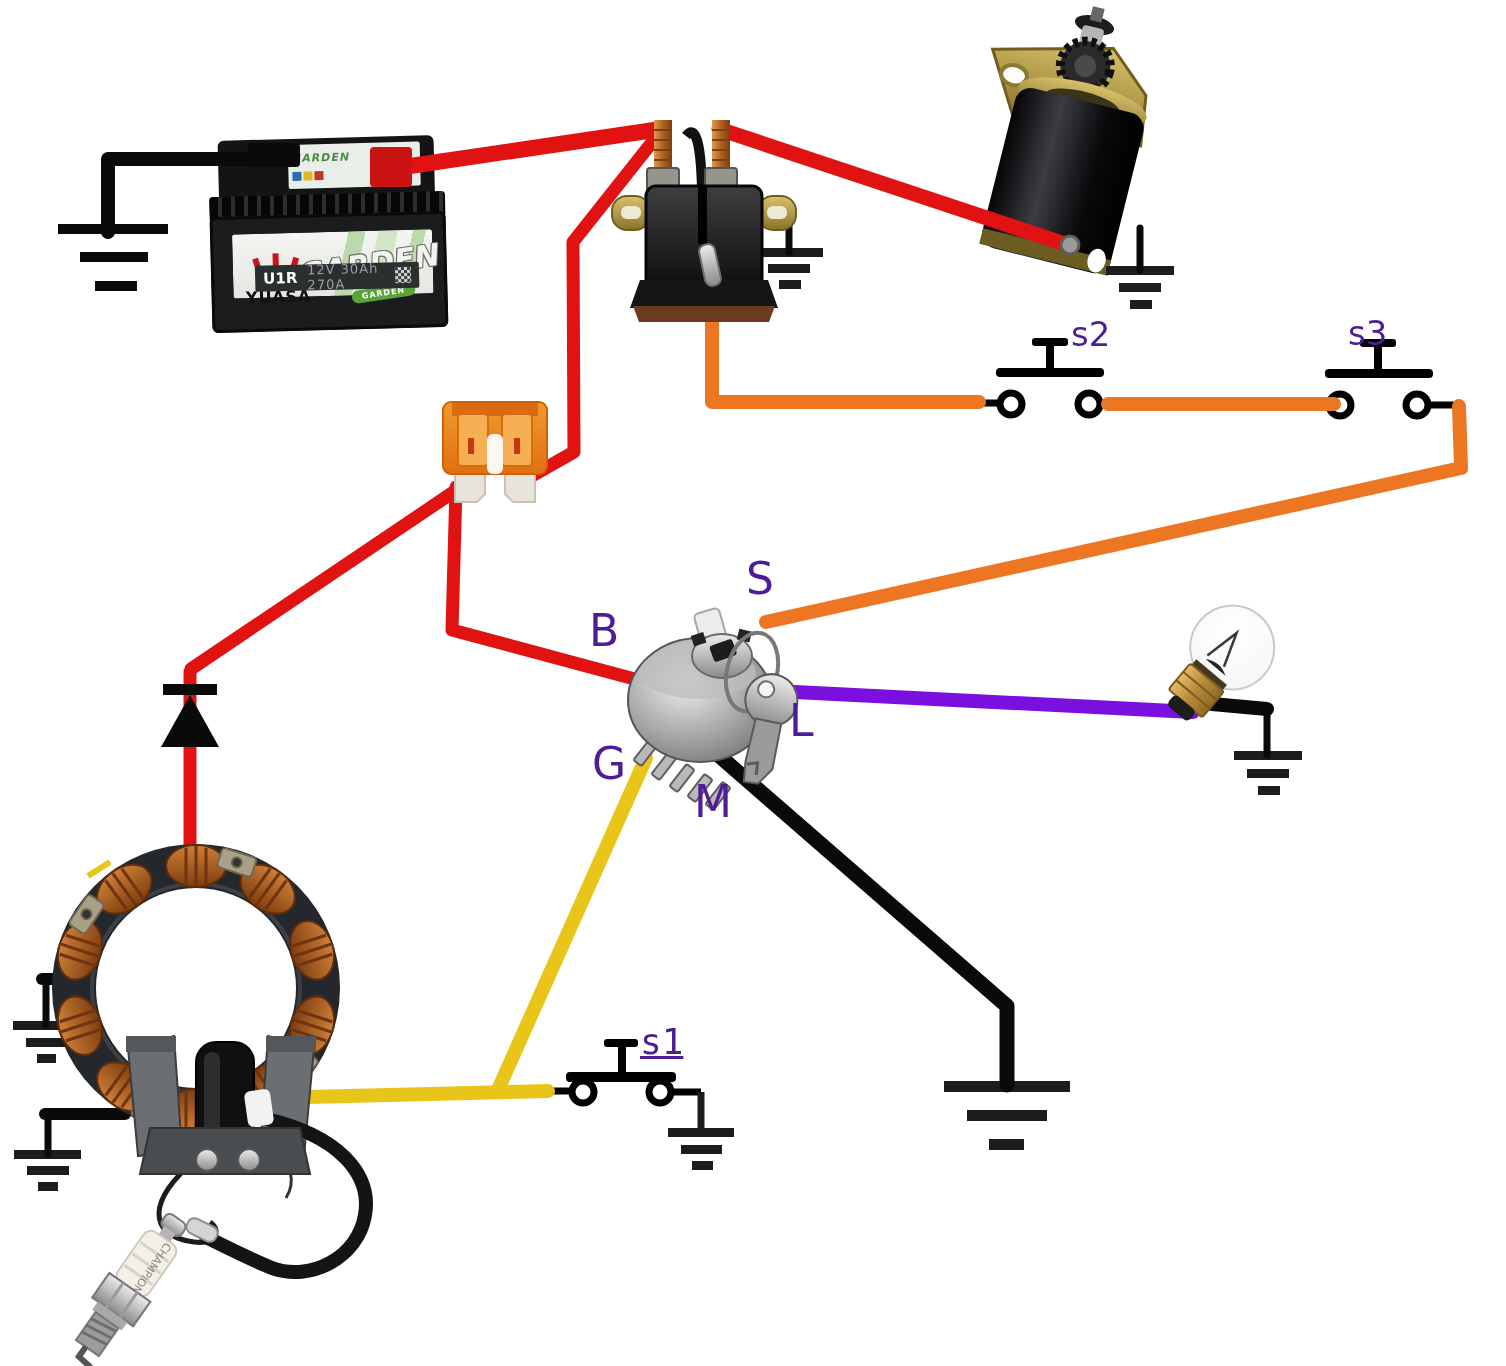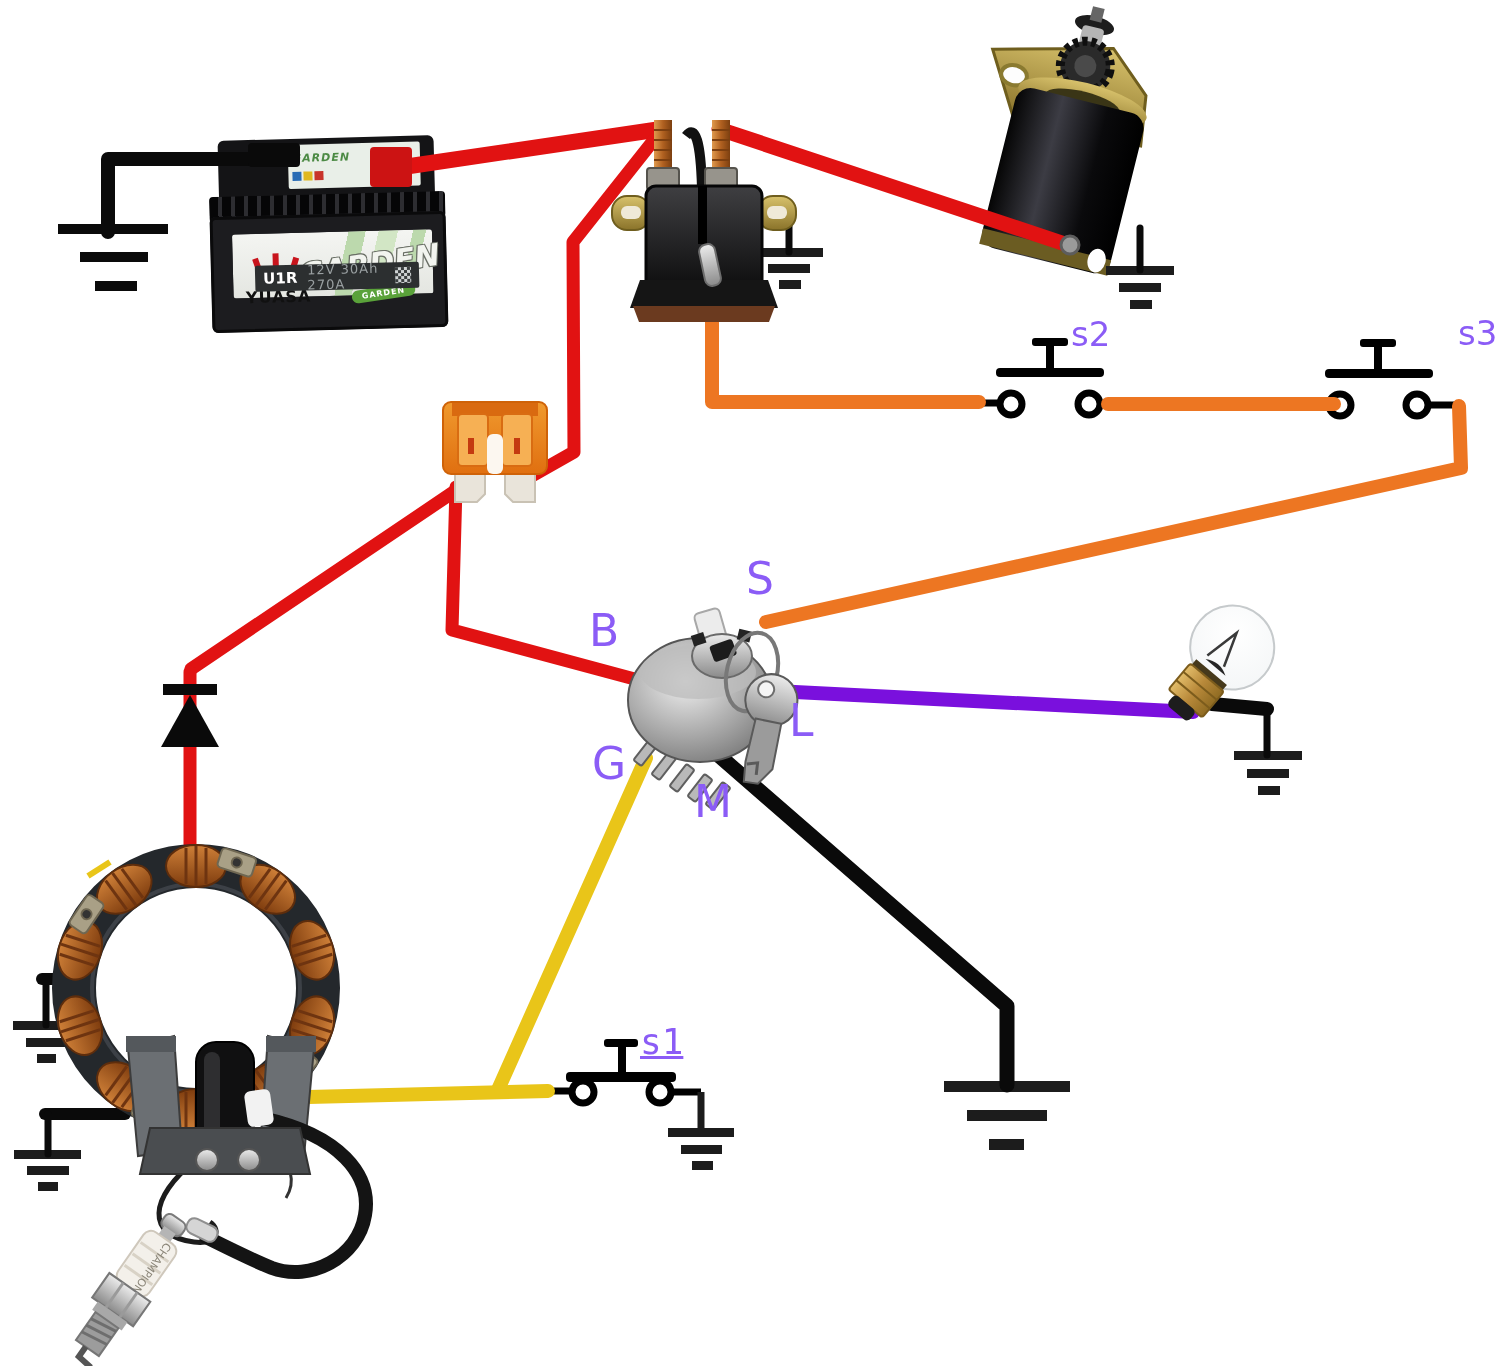--- a/index.html
+++ b/index.html
@@ -1,19 +1,19 @@
 <!DOCTYPE html>
 <html><head>
 <meta charset="utf-8">
 <style>
   html,body{margin:0;padding:0;background:#fff;}
   .canvas{position:relative;width:1506px;height:1366px;background:#fff;overflow:hidden;
           font-family:"DejaVu Sans","Liberation Sans",sans-serif;}
   svg{position:absolute;left:0;top:0;z-index:2;}
-  .lbl{position:absolute;line-height:1;color:#8b5cf6;z-index:3;text-align:right;}
+  .lbl{position:absolute;line-height:1;color:#4c1d95;z-index:3;text-align:right;}
   .lbl-big{font-size:44px;}
   .lbl-sw{font-size:34px;}
   .lbl-mono{font-family:"DejaVu Sans Mono","Liberation Mono",monospace;font-size:36px;text-decoration:underline;}
 
   
   .battery{position:absolute;left:210px;top:138px;width:236px;height:192px;z-index:1;
            transform:rotate(-1.5deg);}
   .bat-top{position:absolute;left:10px;top:0;right:10px;height:66px;background:#141416;border-radius:6px 6px 0 0;}
   .bat-top-label{position:absolute;left:34%;top:6px;width:56%;height:44px;background:#e9efe8;border-radius:2px;
                  overflow:hidden;padding:2px 4px;box-sizing:border-box;}
@@ -460,16 +460,16 @@
       <path d="M 168,1374 L 168,1386 L 184,1388" fill="none" stroke="#555" stroke-width="6"></path>
     </g>
   </svg>
 
   <div class="lbl lbl-big" style="left:746px;top:557px;">S</div>
   <div class="lbl lbl-big" style="left:589px;top:609px;">B</div>
   <div class="lbl lbl-big" style="left:789px;top:699px;">L</div>
   <div class="lbl lbl-big" style="left:592px;top:742px;">G</div>
   <div class="lbl lbl-big" style="left:694px;top:780px;">M</div>
   <div class="lbl lbl-sw" style="left:1071px;top:317px;">s2</div>
-  <div class="lbl lbl-sw" style="left:1458px;top:316px;">s3</div>
+  <div class="lbl lbl-sw" style="left:1348px;top:316px;">s3</div>
   <div class="lbl lbl-mono" style="left:640px;top:1024px;">s1</div>
 
 </div>
 
 </body></html>

